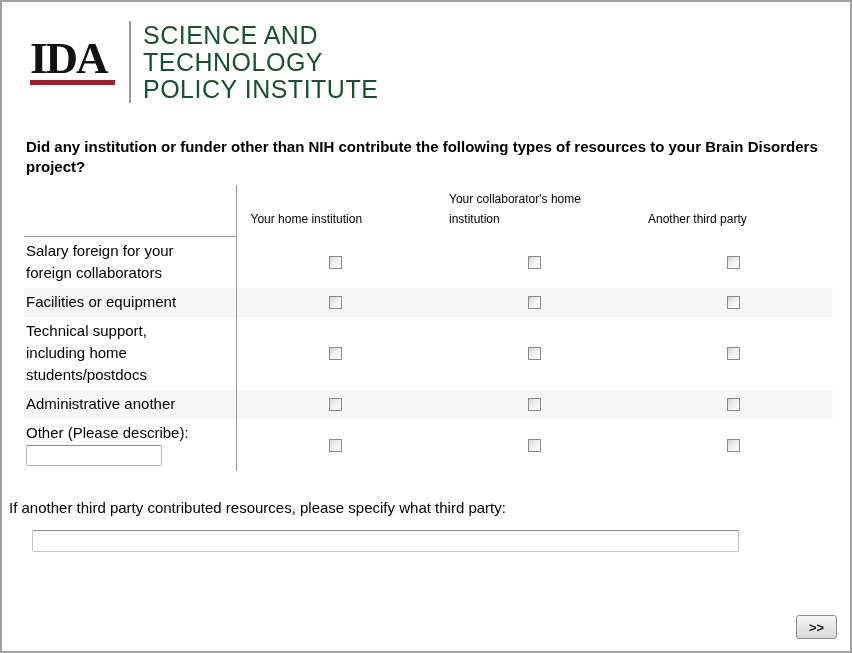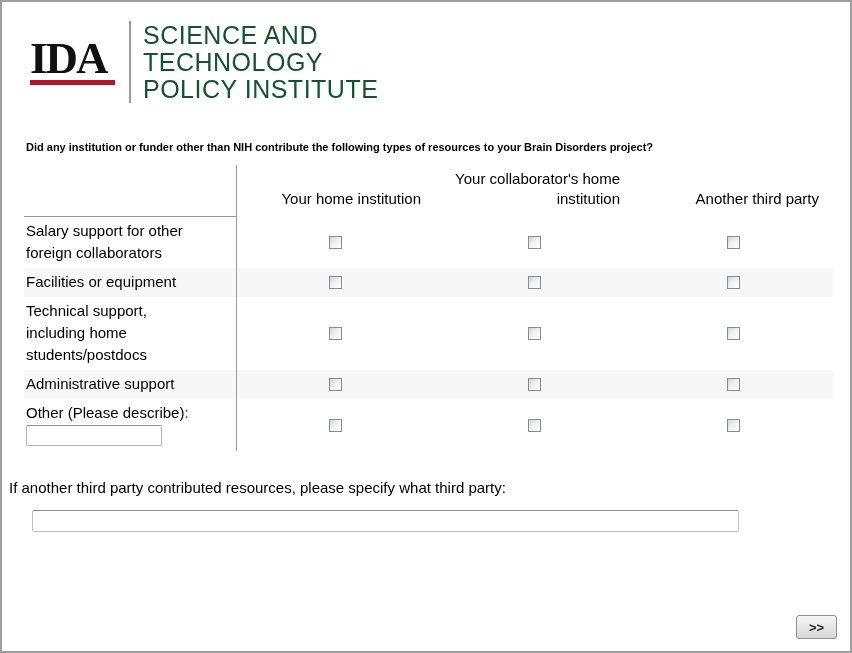--- a/index.html
+++ b/index.html
@@ -15,30 +15,30 @@
   .ida-block { display:flex; flex-direction:column; justify-content:center; margin-right:14px; }
   .ida-text {
     font-family:"Liberation Serif", serif; font-weight:bold;
     font-size:45px; line-height:36px; letter-spacing:-2px; color:#111111;
   }
   .ida-underline { width:85px; height:5px; background:#a6192e; margin-top:4px; }
   .logo-divider { width:2px; height:82px; background:#9a9a9a; margin-right:12px; }
   .logo-name { font-size:25px; line-height:27px; letter-spacing:0.5px; color:#14532d; }
 
   
-  .q1 { font-weight:bold; font-size:11px; line-height:20px; margin:31px 24px 0 24px; width:804px; }
+  .q1 { font-weight:bold; font-size:15px; line-height:20px; margin:31px 24px 0 24px; width:804px; }
   .q2 { font-weight:normal; font-size:15px; line-height:19px; margin:27px 24px 0 7px; }
 
   
   table.matrix { border-collapse:collapse; table-layout:fixed; margin:8px 0 0 22px; width:809px; }
   .matrix col.c-label { width:212px; }
   .matrix col.c-opt { width:199px; }
   .matrix th {
-    font-weight:normal; font-size:15px; line-height:20px;
-    vertical-align:bottom; text-align:right; padding:4px 14px 7px;margin-top:24px;
+    font-weight:normal; font-size:12px; line-height:20px;
+    vertical-align:bottom; text-align:left; padding:4px 14px 7px;margin-top:24px;
   }
   .matrix th.corner { border-bottom:1px solid #999999; }
   .matrix th.corner, .matrix td.label { border-right:1px solid #999999; }
   .matrix tbody tr:nth-child(even) { background:#f7f7f7; }
   .matrix td.label { font-size:15px; line-height:22px; padding:3px 32px 4px 2px; vertical-align:middle; }
   .matrix td.cb { text-align:center; vertical-align:middle; }
 
   
   input.mcb {
     appearance:none; -webkit-appearance:none;
@@ -107,39 +107,39 @@
   <thead>
     <tr>
       <th class="corner"></th>
       <th>Your home institution</th>
       <th>Your collaborator's home institution</th>
       <th>Another third party</th>
     </tr>
   </thead>
   <tbody>
     <tr>
-      <td class="label">Salary support for other foreign collaborators</td>
+      <td class="label">Salary foreign for your foreign collaborators</td>
       <td class="cb"><input type="checkbox" class="mcb" style=""></td>
       <td class="cb"><input type="checkbox" class="mcb" style=""></td>
       <td class="cb"><input type="checkbox" class="mcb" style=""></td>
     </tr>
     <tr>
       <td class="label">Facilities or equipment</td>
       <td class="cb"><input type="checkbox" class="mcb" style=""></td>
       <td class="cb"><input type="checkbox" class="mcb" style=""></td>
       <td class="cb"><input type="checkbox" class="mcb" style=""></td>
     </tr>
     <tr>
       <td class="label">Technical support, including home students/postdocs</td>
       <td class="cb"><input type="checkbox" class="mcb" style=""></td>
       <td class="cb"><input type="checkbox" class="mcb" style=""></td>
       <td class="cb"><input type="checkbox" class="mcb" style=""></td>
     </tr>
     <tr>
-      <td class="label">Administrative support</td>
+      <td class="label">Administrative another</td>
       <td class="cb"><input type="checkbox" class="mcb" style=""></td>
       <td class="cb"><input type="checkbox" class="mcb" style=""></td>
       <td class="cb"><input type="checkbox" class="mcb" style=""></td>
     </tr>
     <tr>
       <td class="label">
         <span>Other (Please describe):</span>
         <input type="text" class="other-input" value="" style="">
       </td>
       <td class="cb"><input type="checkbox" class="mcb" style=""></td>

